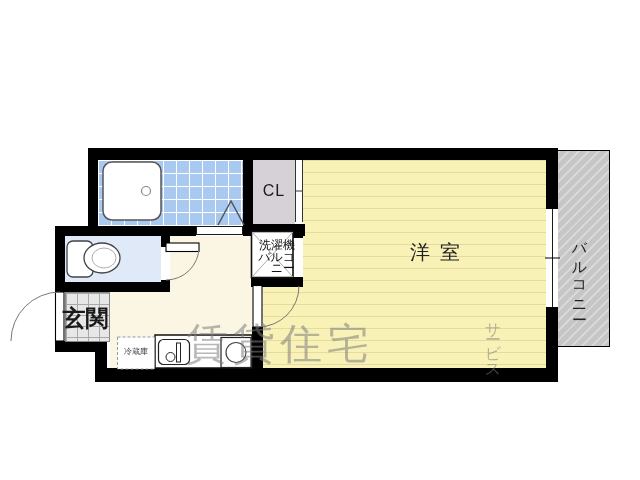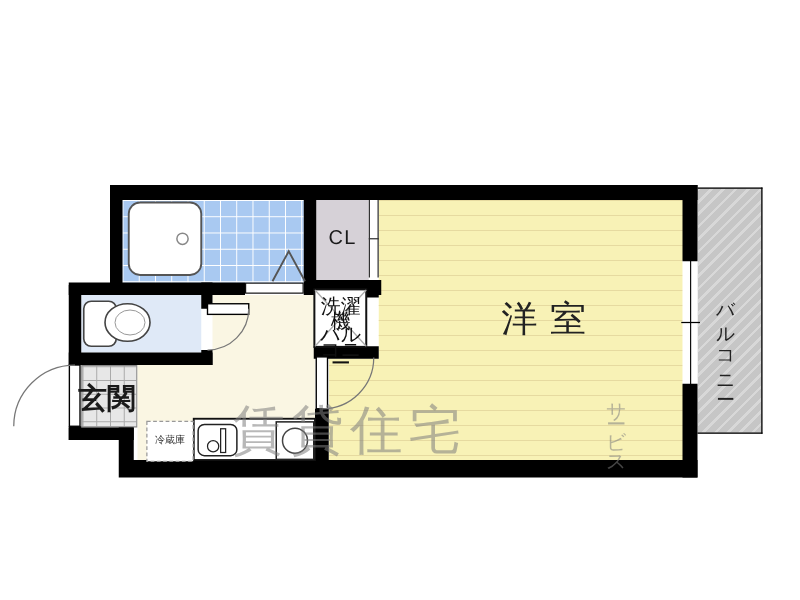--- a/index.html
+++ b/index.html
@@ -32,24 +32,24 @@
 
   .cl-door{position:absolute;left:295px;top:160px;width:8px;height:62px;background:#fff;
         border-left:1px solid #333;border-right:1px solid #333;box-sizing:border-box;z-index:3;}
   .window{position:absolute;left:546px;top:208px;width:12px;height:100px;background:#fff;
         border-top:1px solid #000;border-bottom:1px solid #000;box-sizing:border-box;z-index:3;}
 
   #fixtures{position:absolute;left:0;top:0;z-index:4;}
 
   
   .lbl{position:absolute;z-index:5;color:#1a1a1a;text-align:center;line-height:1.1;}
-  .lbl-room{left:375px;top:241px;width:120px;font-size:29px;letter-spacing:10px;text-indent:10px;color:#222;}
+  .lbl-room{left:375px;top:241px;width:120px;font-size:20px;letter-spacing:10px;text-indent:10px;color:#222;}
   .lbl-cl{left:253px;top:182px;width:42px;font-size:16px;font-weight:normal;letter-spacing:1px;}
   .lbl-genkan{left:62px;top:306px;width:47px;font-size:23px;font-weight:bold;}
-  .lbl-washer{left:250px;top:240px;width:45px;font-size:16px;line-height:11.5px;color:#111;}
+  .lbl-washer{left:250px;top:240px;width:45px;font-size:12px;line-height:11.5px;color:#111;text-align:right;}
   .lbl-fridge{left:117px;top:348px;width:38px;font-size:8px;color:#333;}
   .lbl-balcony{left:571px;top:218px;height:110px;font-size:15px;letter-spacing:3px;
         writing-mode:vertical-rl;color:#222;}
   .wm{position:absolute;z-index:9;color:rgba(125,125,125,0.55);
         font-family:"DejaVu Serif","Liberation Serif",serif;pointer-events:none;}
   .wm-main{left:186px;top:323px;font-size:42px;line-height:1;letter-spacing:5px;white-space:nowrap;}
   .wm-sub{left:485px;top:311px;height:95px;font-size:16px;letter-spacing:2px;writing-mode:vertical-rl;line-height:1;}
 </style>
 </head>
 <body>

